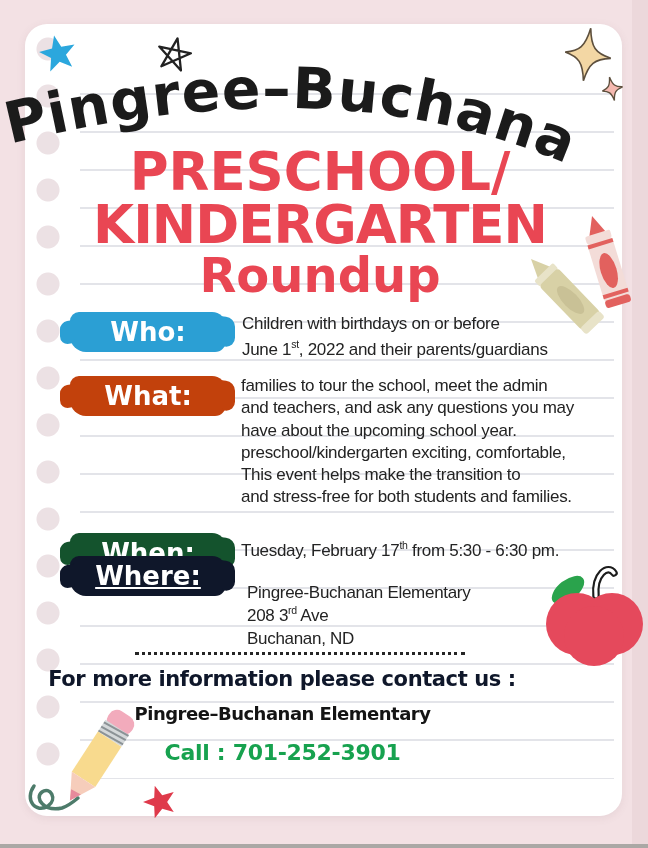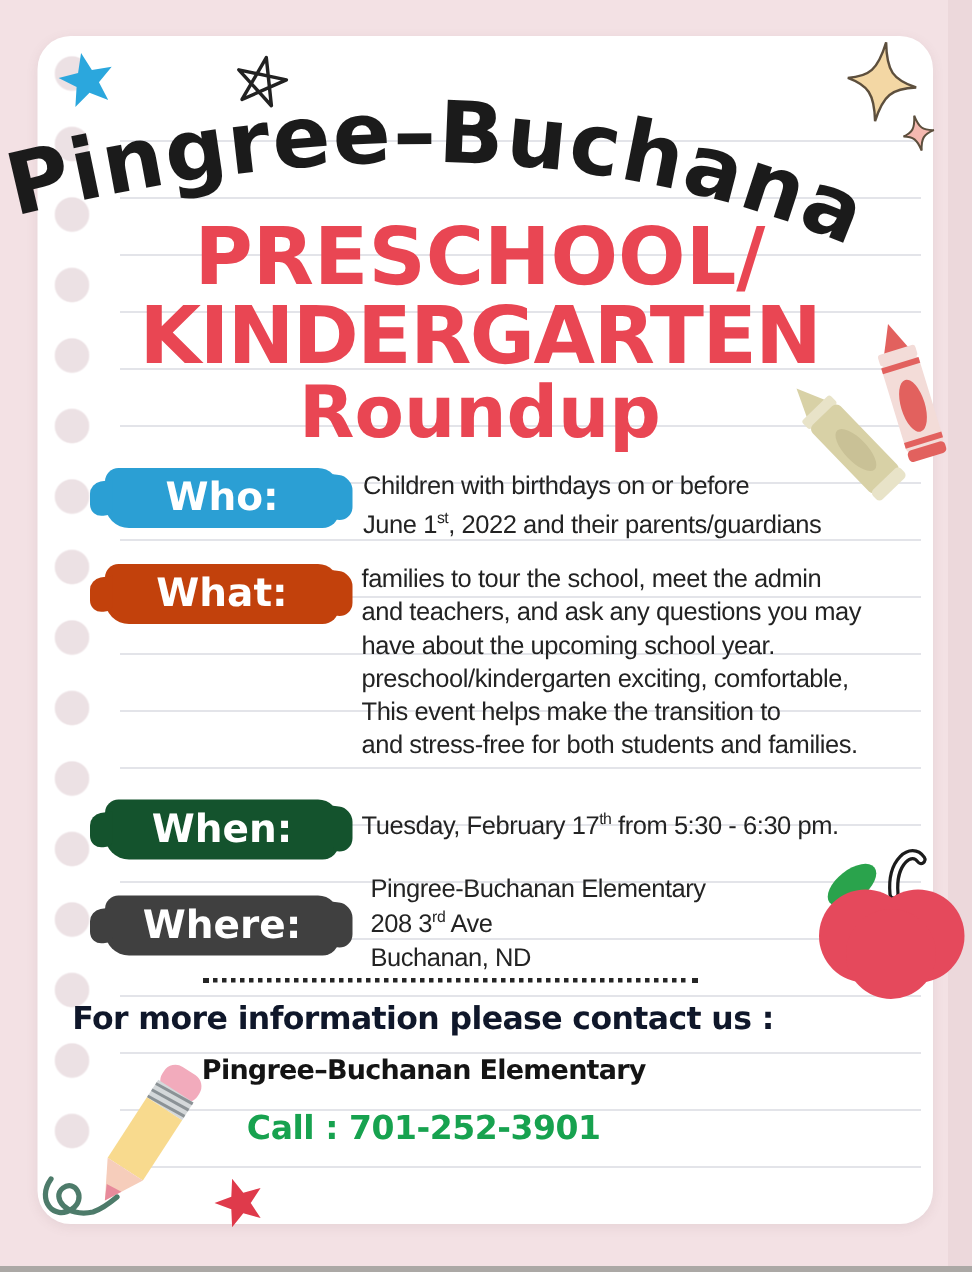--- a/index.html
+++ b/index.html
@@ -49,21 +49,21 @@
     content:"";position:absolute;left:-10px;top:9px;width:15px;height:23px;
     background:inherit;border-radius:7px 0 3px 9px;transform:skewY(-9deg);
   }
   .brush::after{
     content:"";position:absolute;right:-9px;top:5px;width:13px;height:30px;
     background:inherit;border-radius:0 9px 10px 2px;transform:skewY(7deg);
   }
   .brush-who{top:312px;background:#2b9fd4;}
   .brush-what{top:376px;background:#c2410c;}
   .brush-when{top:533px;background:#14532d;}
-  .brush-where{top:597px;background:#404040;}
+  .brush-where{top:556px;background:#0f172a;text-decoration:underline;}
   
   .body-text{
     color:#232323;font-family:"Liberation Sans","DejaVu Sans",sans-serif;
     font-size:17px;letter-spacing:-0.3px;line-height:22px;
   }
   .who-text{left:242px;top:311px;line-height:26px;}
   .what-text{left:241px;top:375px;line-height:22.3px;}
   .when-text{left:241px;top:540px;}
   .where-text{left:247px;top:581px;line-height:23px;}
   sup{font-size:0.62em;line-height:0;}

